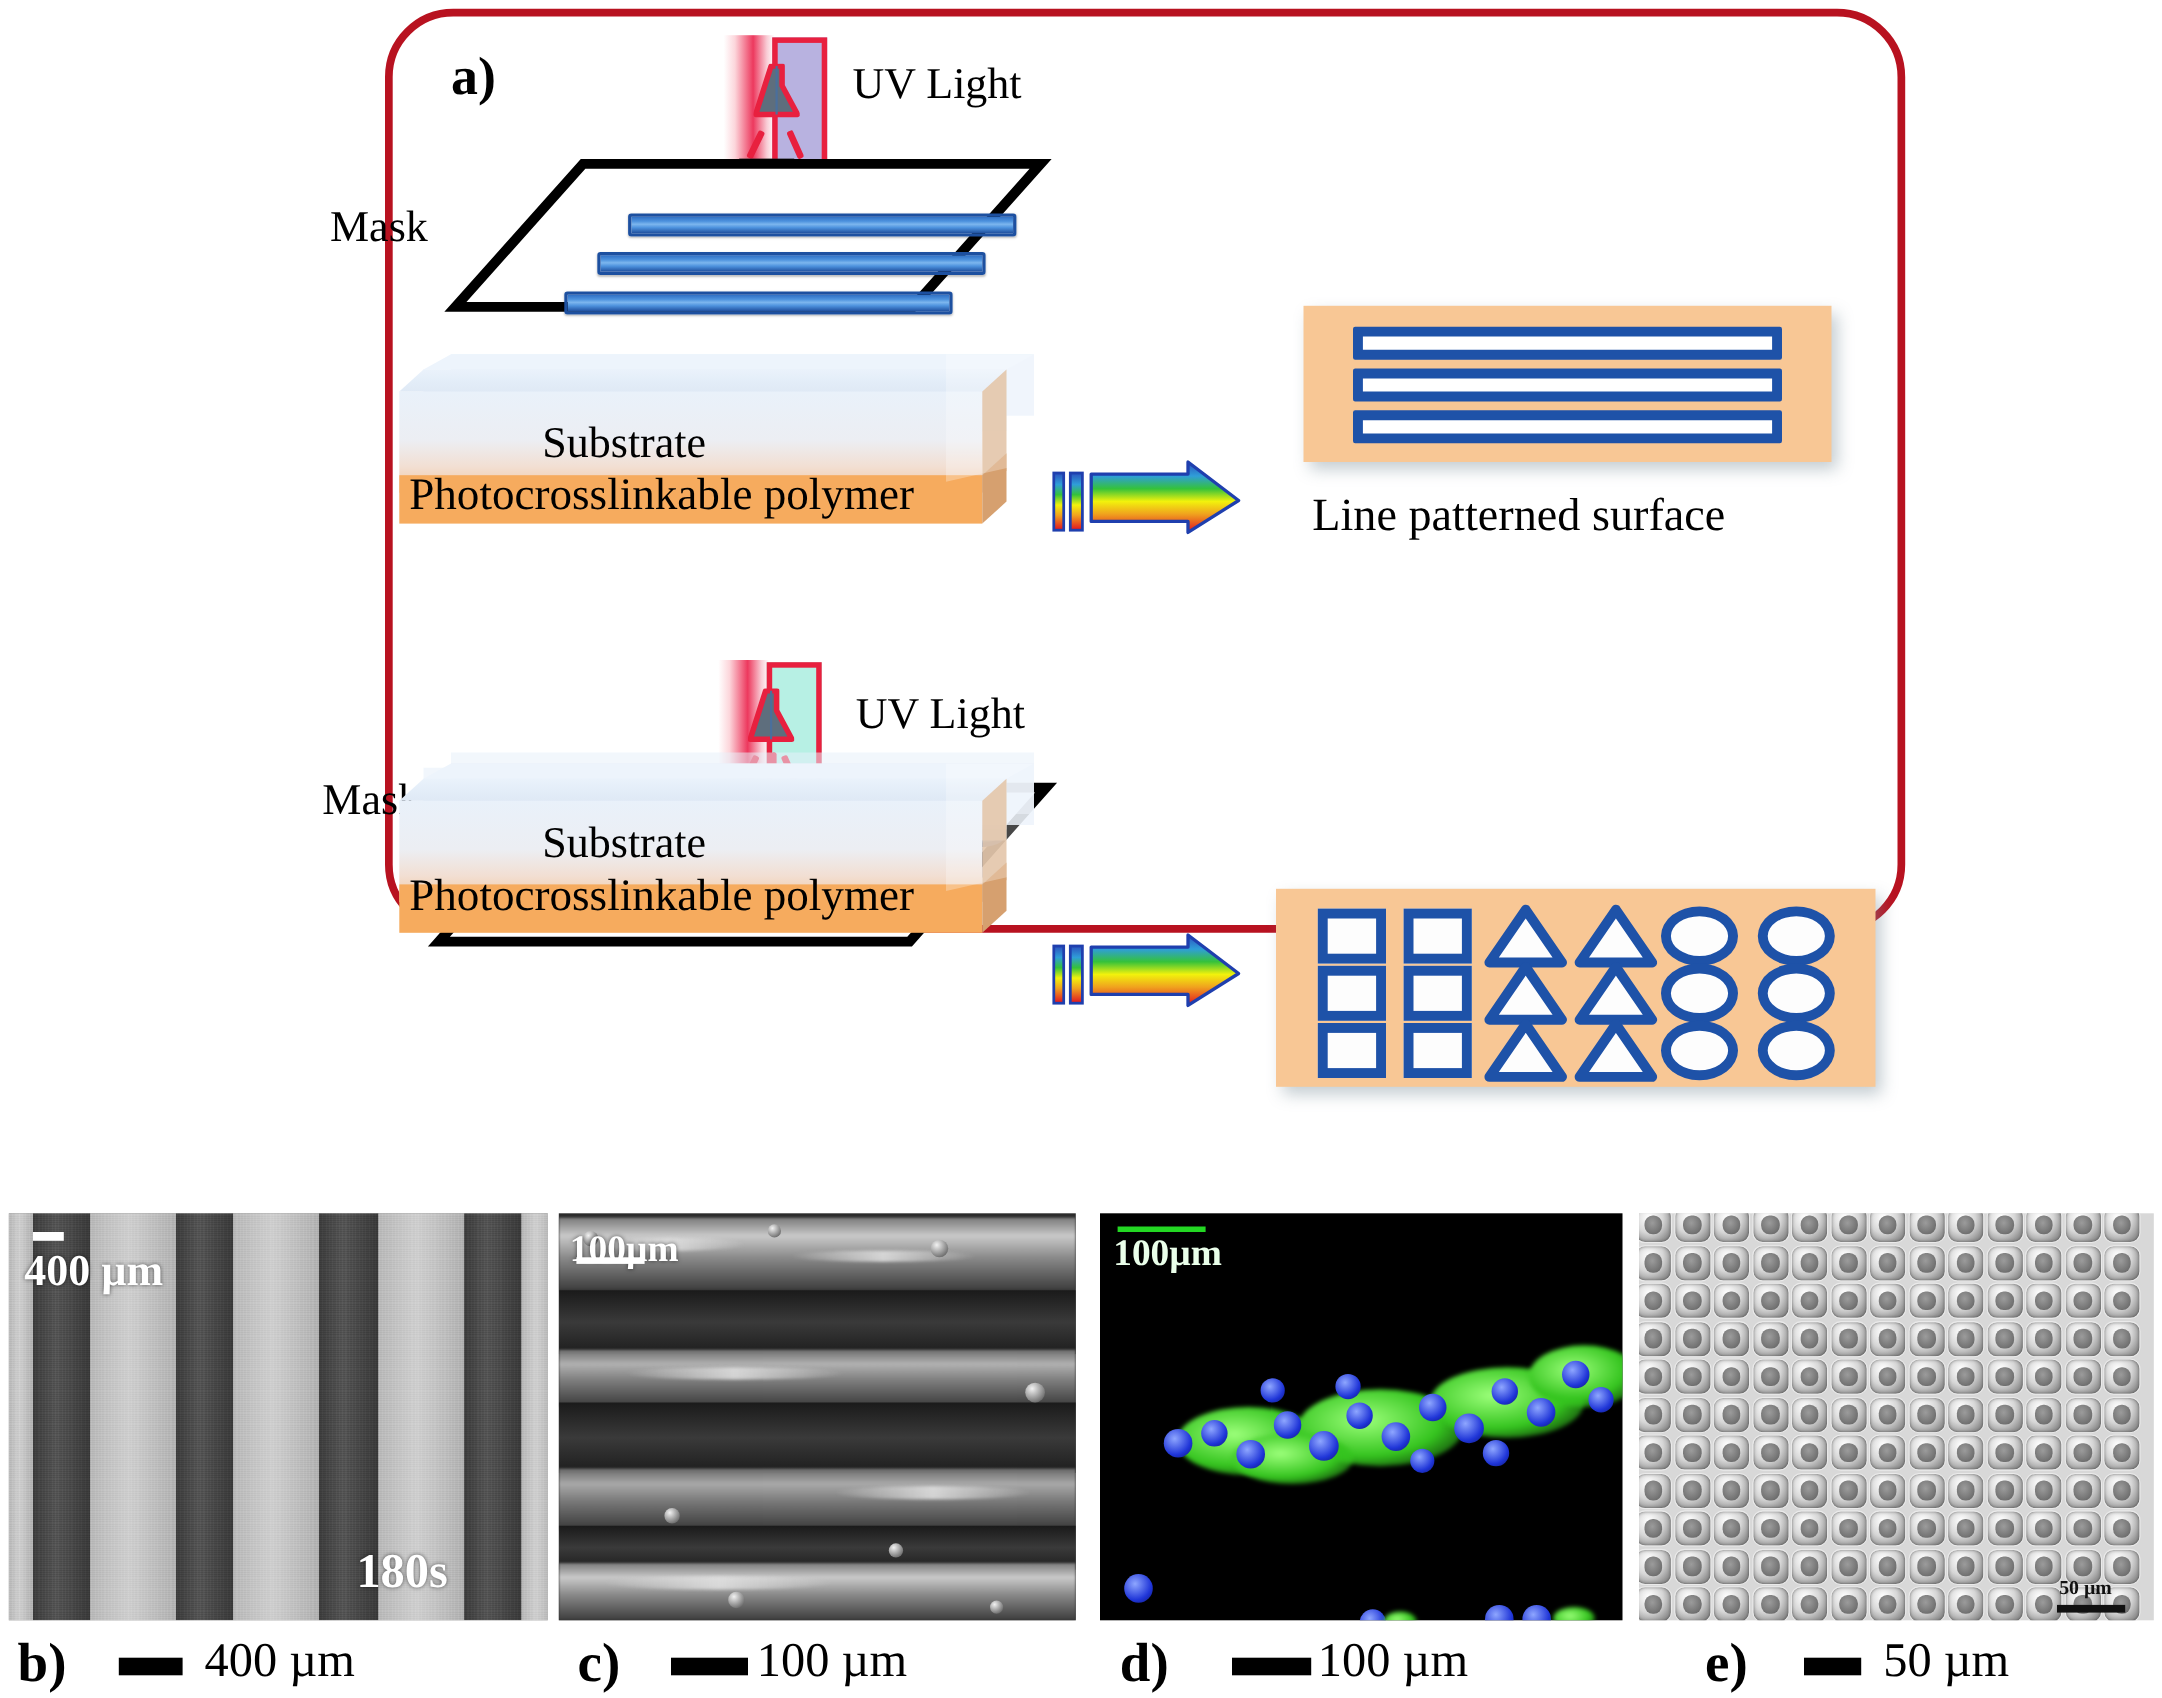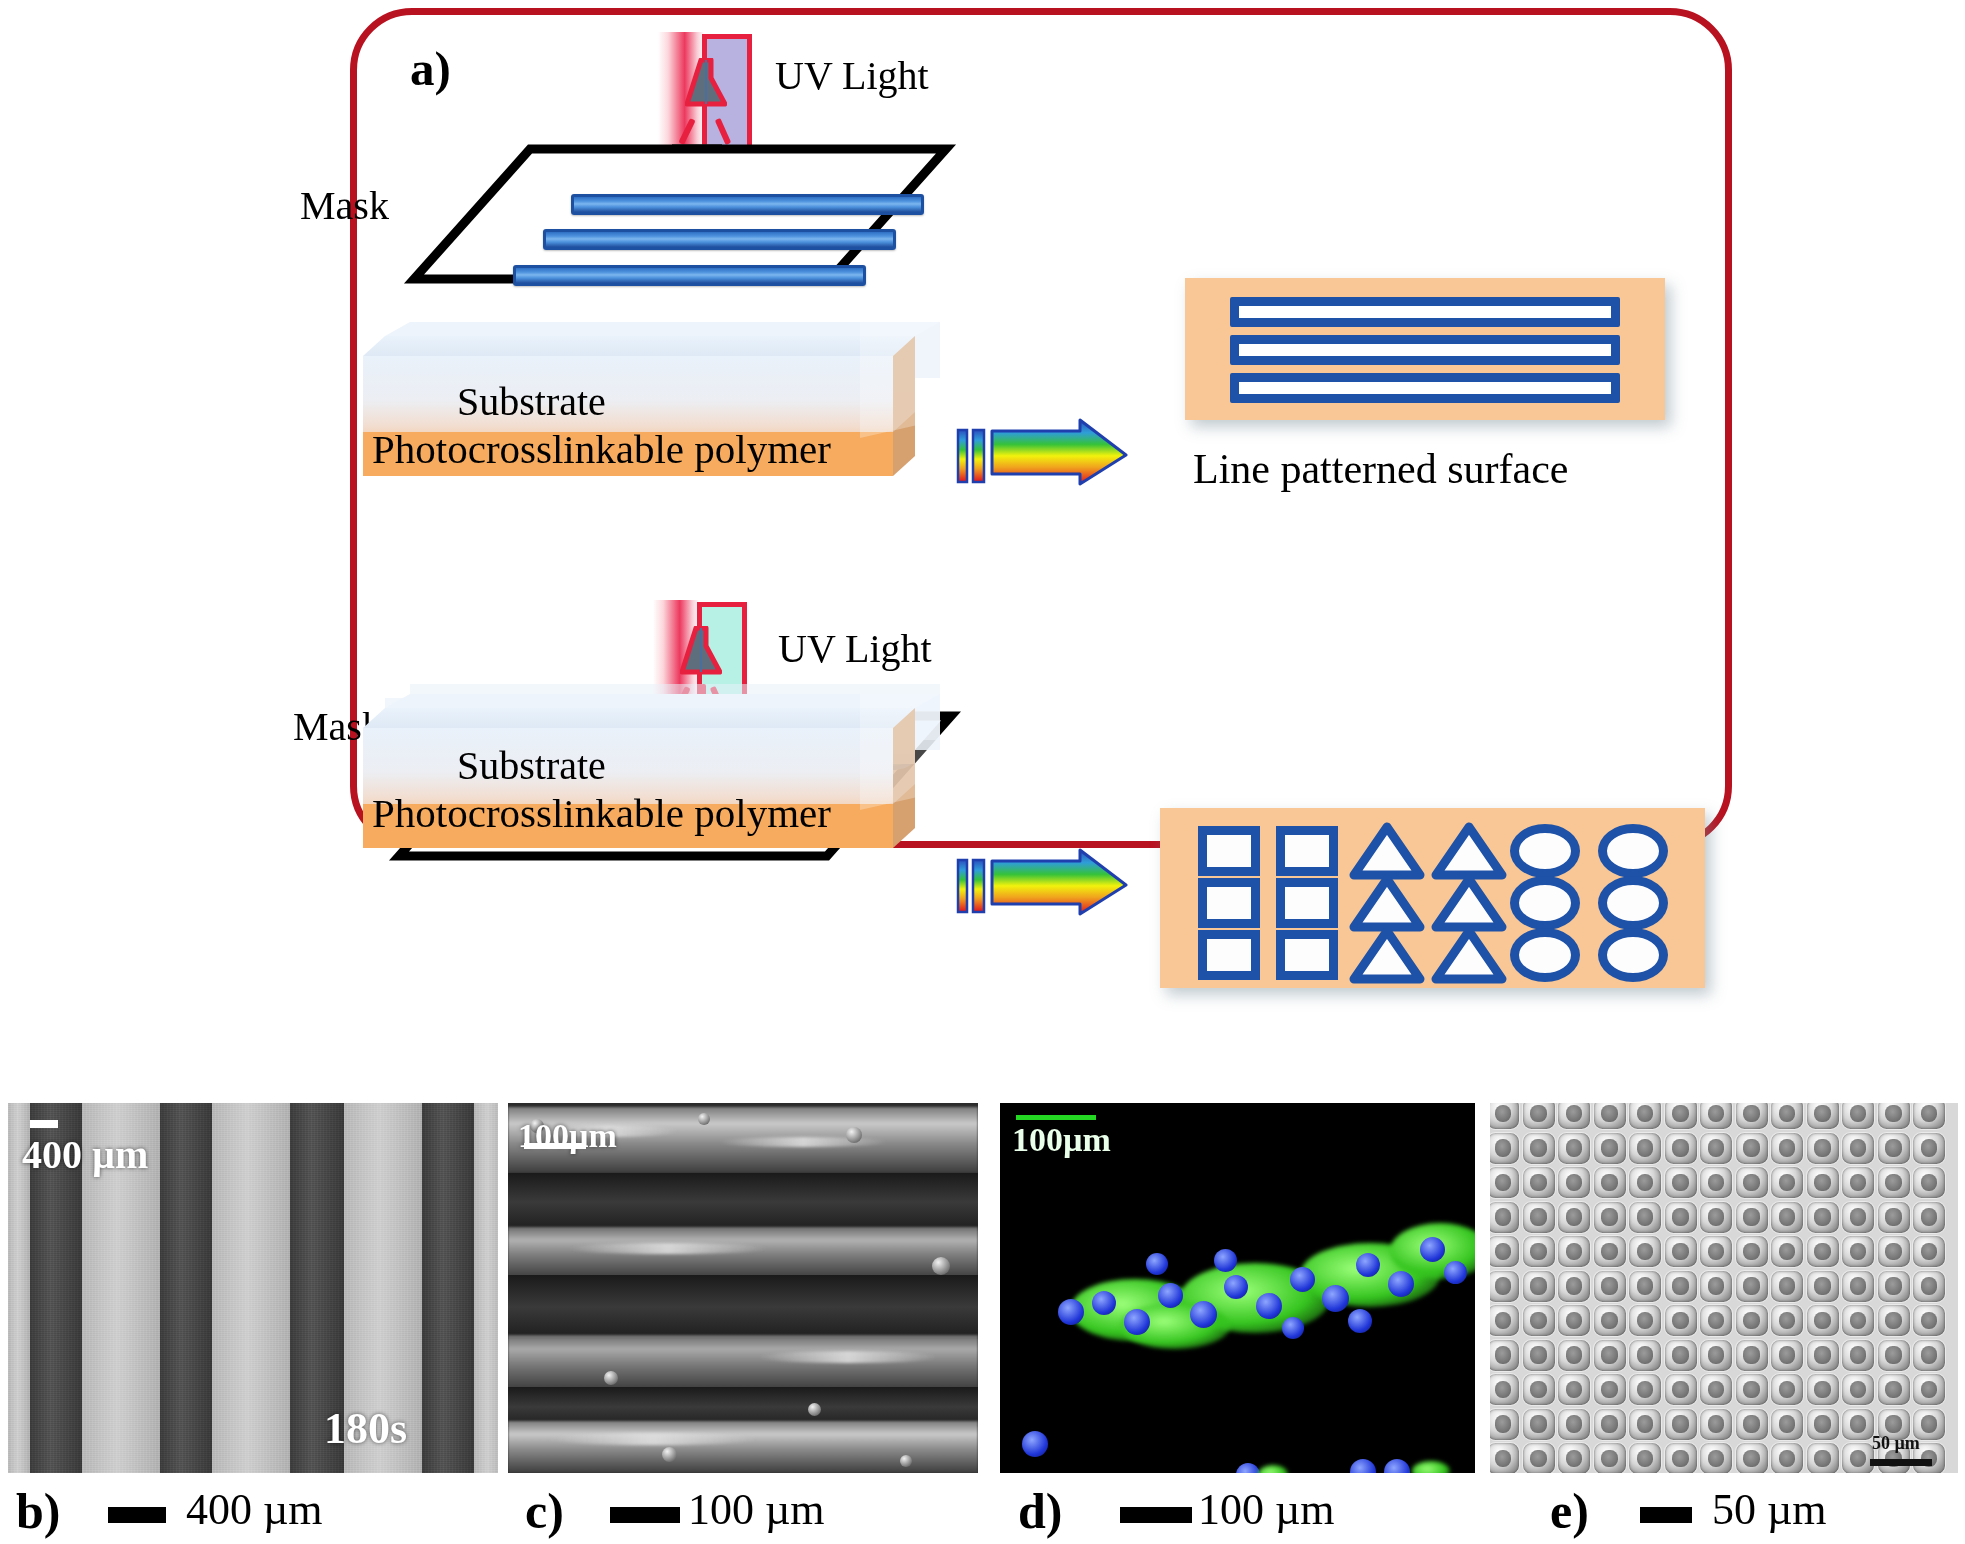--- a/index.html
+++ b/index.html
@@ -95,21 +95,21 @@
 
   
   .shape3d { position: absolute; }
   .shape3d svg { display:block; overflow: visible; }
 
   
   .substrate { position: absolute; }
   .substrate svg { display:block; overflow: visible; }
   .sub-text {
     position: absolute; font-size: 40px; color:#000;
-    font-family: "Liberation Serif", serif; white-space: nowrap;
+    font-family: "Liberation Serif", serif; white-space: nowrap; margin-left: 36px;
   }
   .poly-text {
     position: absolute; font-size: 41px; color:#000;
     font-family: "Liberation Serif", serif; white-space: nowrap;
   }
 
   
   .rainbow-arrow { position: absolute; }
   .rainbow-arrow svg { display:block; overflow: visible; }
 

